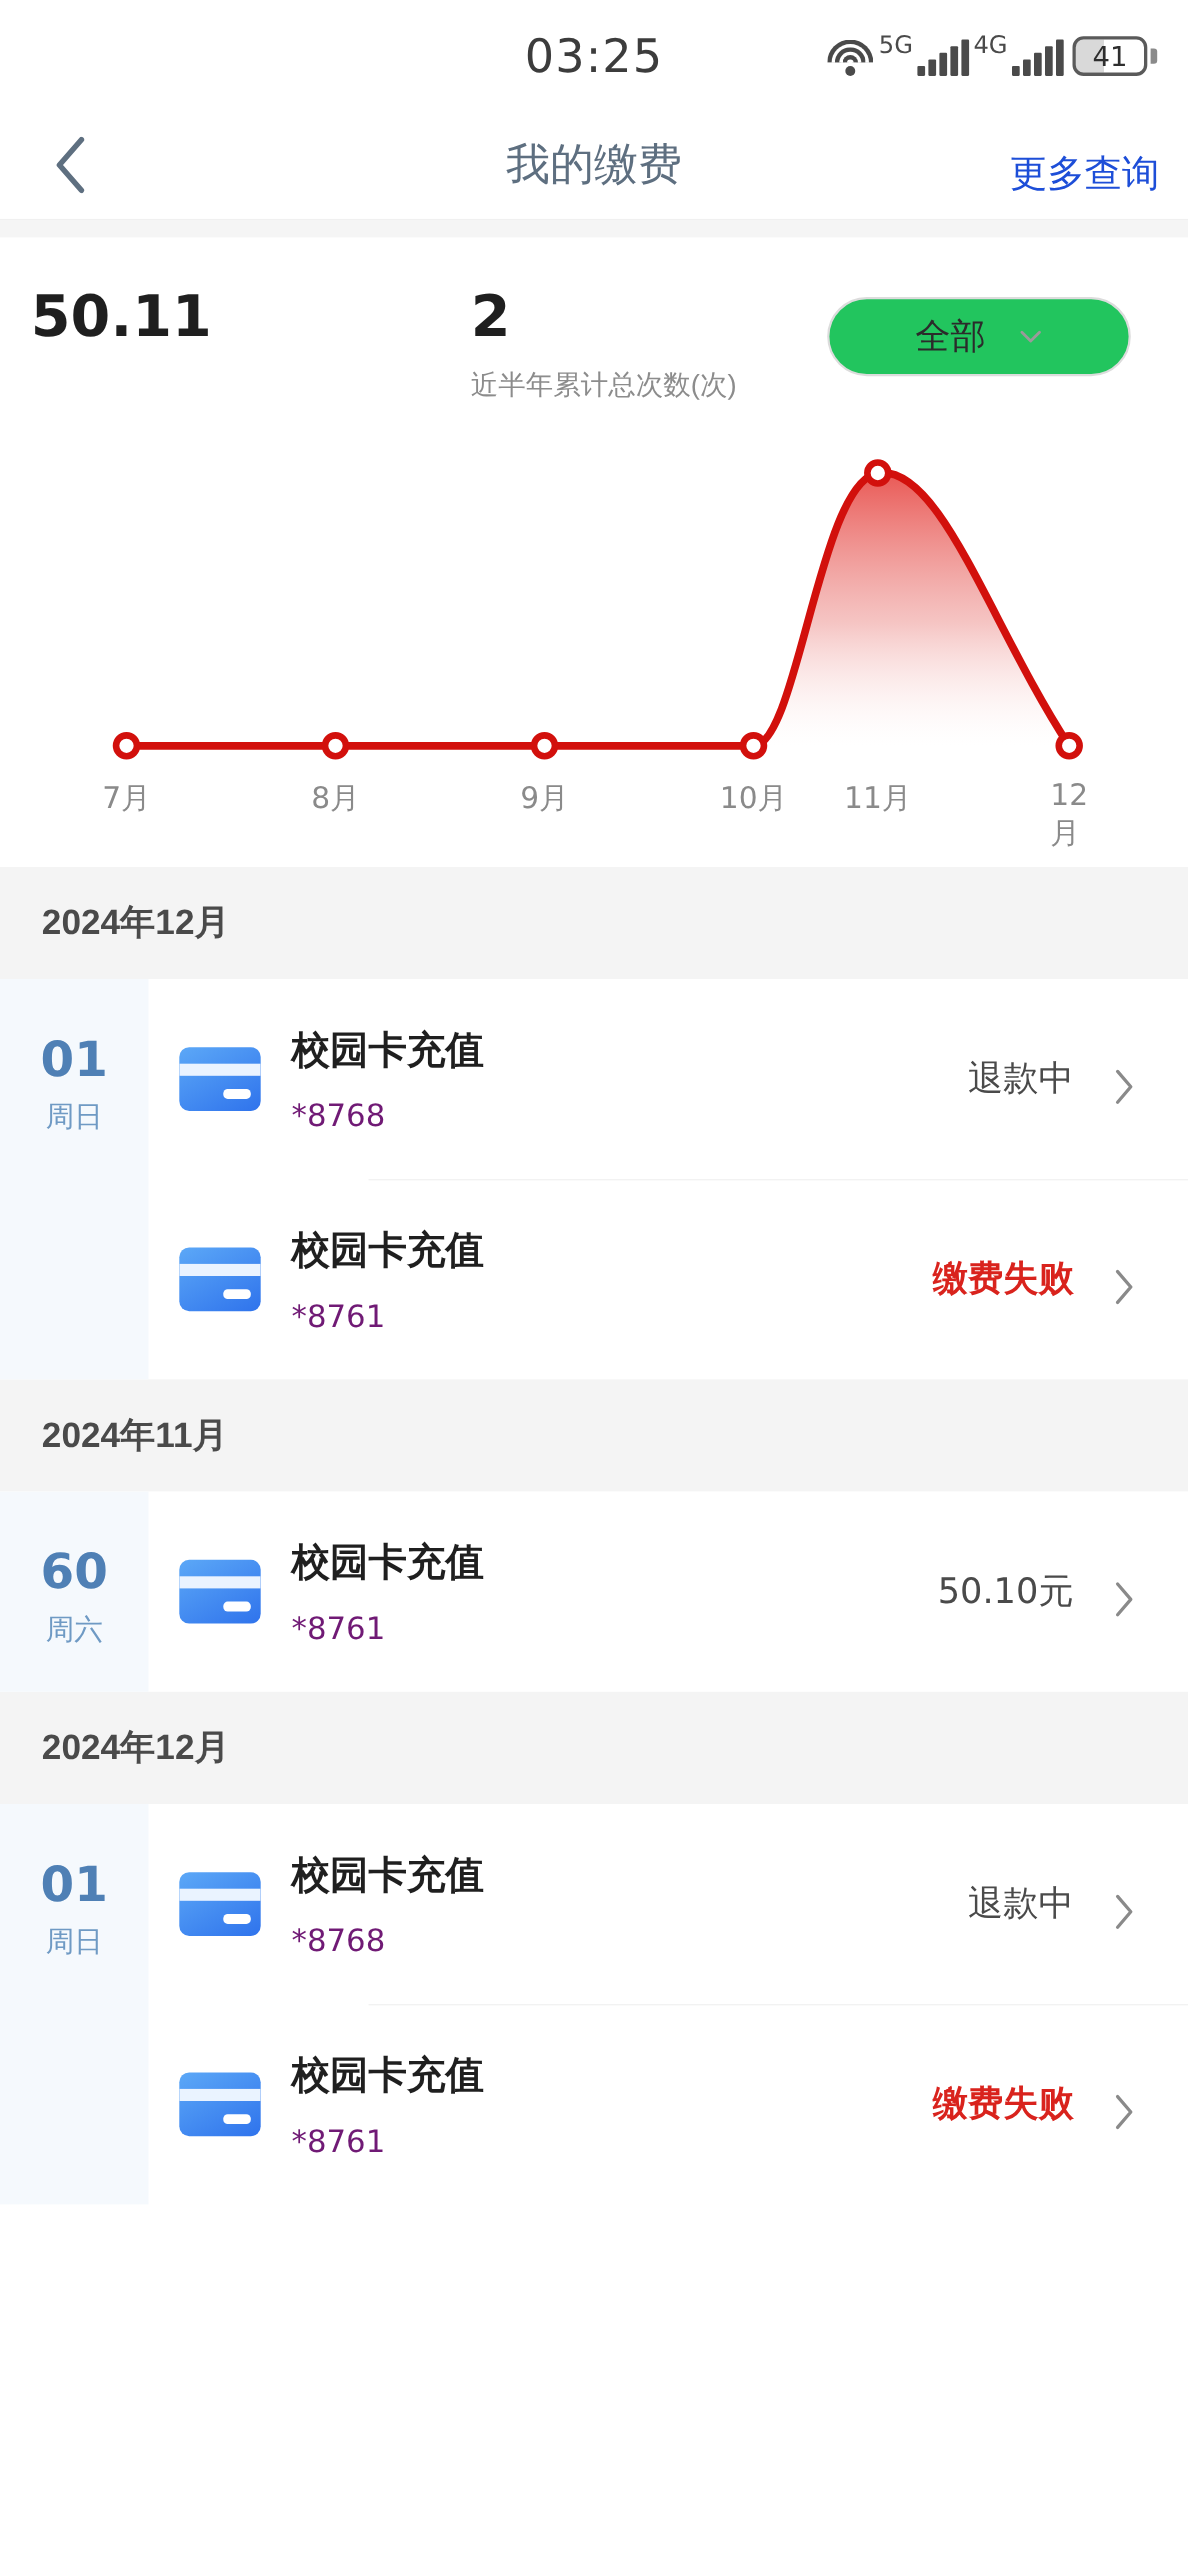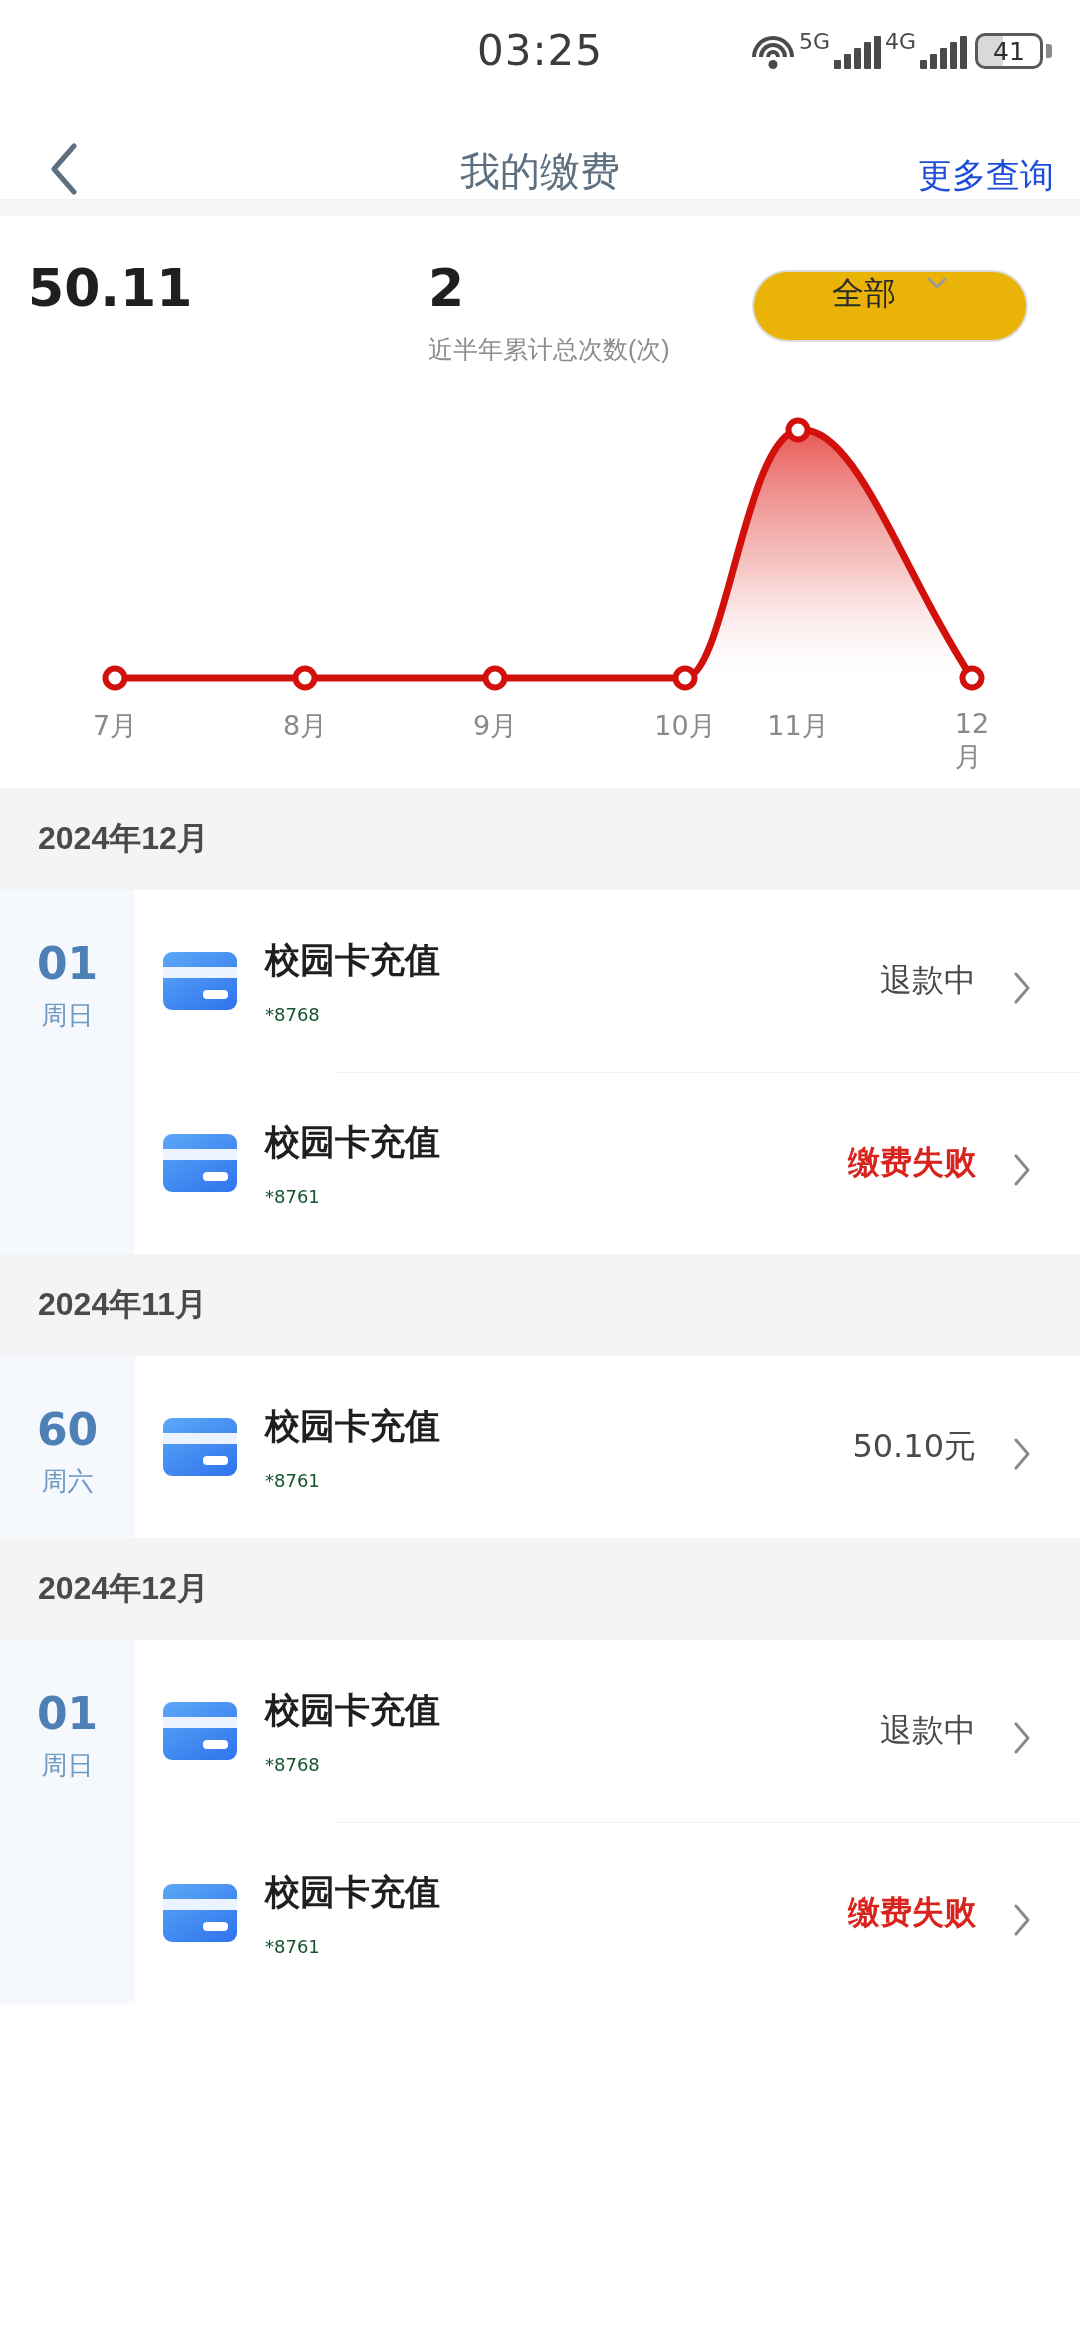--- a/index.html
+++ b/index.html
@@ -53,21 +53,21 @@
   .bat-body {
     width:68px; height:36px; border:3px solid #5a5a5a; border-radius:10px;
     position:relative; display:flex; align-items:center; justify-content:center;
     background:linear-gradient(to right,#d9d9d9 0 41%, #fff 41% 100%);
   }
   .bat-body span { font-size:25px; color:#2e2e2e; font-family:"DejaVu Sans",sans-serif; }
   .bat-cap { width:6px; height:14px; background:#8a8a8a; border-radius:0 3px 3px 0; }
 
   
   .navbar {
-    height:100px; display:flex; align-items:flex-end; position:relative;
+    height:100px; display:flex; align-items:center; position:relative;
     background:#fff; border-bottom:1px solid #f0f0f0;
   }
   .nav-back {
     position:absolute; left:34px; width:60px; height:60px;
     display:flex; align-items:center; justify-content:center;
   }
   .nav-back svg { display:block; }
   .nav-title {
     width:100%; text-align:center; font-size:40px; color:#5e6f80;
   }
@@ -86,22 +86,22 @@
   .stat.s1 { width:400px; }
   .stat.s2 { width:300px; }
   .stat-val {
     font-size:52px; font-weight:bold; color:#1f1f1f; line-height:1.1;
     font-family:"DejaVu Sans",sans-serif;
   }
   .stat-lbl { font-size:25px; color:#8c8c8c; margin-top:16px; }
   .filter-wrap { flex:1; display:flex; justify-content:center; padding-top:10px; }
   .filter {
     width:276px; height:72px; border:2px solid #dcdcdc; border-radius:36px;
-    display:flex; justify-content:center; gap:30px;
-    background:#eab308;
+    display:flex; align-items:center; justify-content:center; gap:30px;
+    background:#22c55e;
   }
   .filter-lbl { font-size:32px; color:#2b2b2b; }
   .filter .chev { width:22px; height:22px; }
 
   
   .chart-box { position:relative; height:400px; background:#fff; }
   .chart-box svg { position:absolute; left:0; top:0; }
   .xlabels {
     position:absolute; left:0; top:320px; width:943px; height:60px;
   }
@@ -141,21 +141,21 @@
   .card-ico .stripe {
     position:absolute; left:0; right:0; top:15px; height:11px;
     background:#eaf3ff;
   }
   .card-ico .chip {
     position:absolute; right:9px; bottom:11px; width:25px; height:9px;
     background:#ffffff; border-radius:4px;
   }
   .row-main { flex:1; min-width:0; }
   .row-title { font-size:35px; font-weight:bold; color:#1f1f1f; }
-  .row-sub { font-size:18px; color:#14532d; margin-top:20px;
+  .row-sub { font-size:28px; color:#701a75; margin-top:20px;
              font-family:"DejaVu Sans",sans-serif; }
   .row-right { display:flex; align-items:center; gap:36px; flex-shrink:0; }
   .row-status { font-size:32px; color:#4a4a4a; }
   .row-status.amount { font-family:"DejaVu Sans",sans-serif; }
   .row-status.fail { color:#d9231d; font-weight:bold; }
   .chev-r { width:20px; height:20px; }
 </style>
 </head>
 <body>
 

